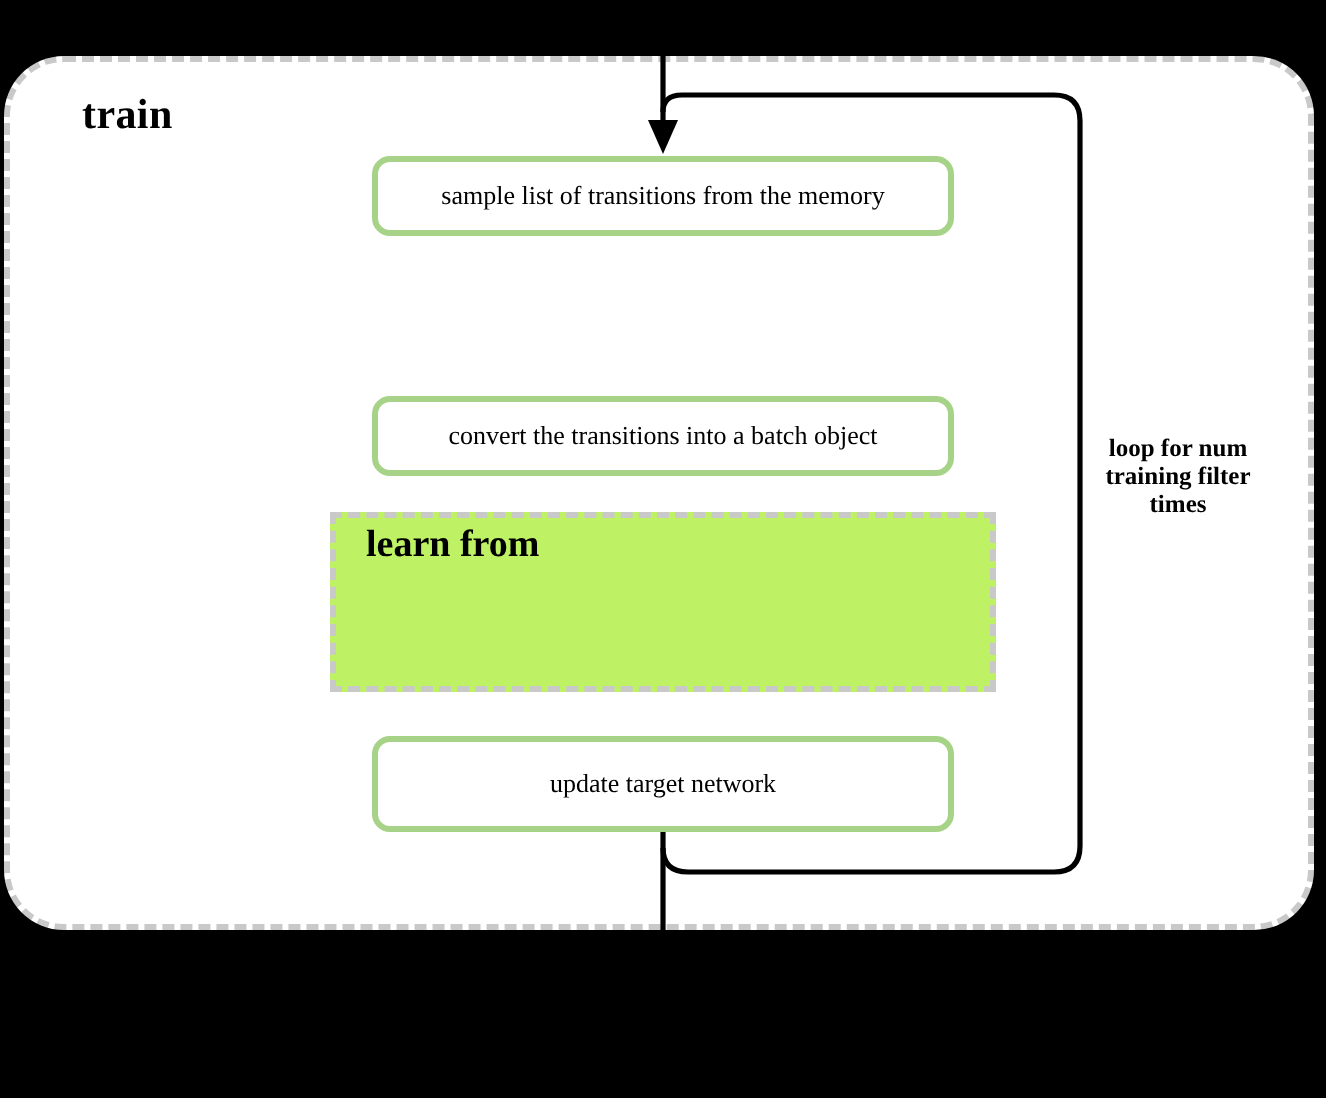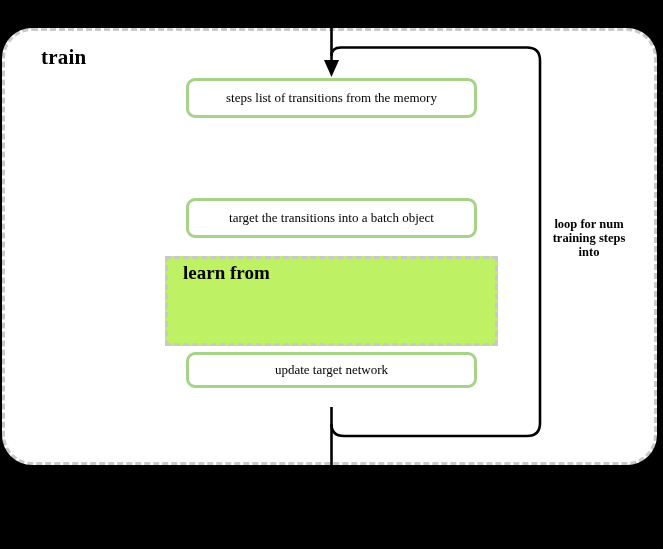--- a/index.html
+++ b/index.html
@@ -62,21 +62,21 @@
     border-radius: 9px;
     display: flex;
     align-items: center;
     justify-content: center;
     font-size: 13px;
     color: #000;
   }
   .node.n1 { top: 78px; }
   .node.n2 { top: 138px; }
   .node.n3 { top: 198px; }
-  .node.n5 { top: 352px; height: 36px; }
+  .node.n5 { top: 368px; height: 48px; }
   .subprocess {
     position: absolute;
     left: 165px;
     top: 256px;
     width: 333px;
     height: 90px;
     box-sizing: border-box;
     background: #bef264;
     border: 3px dashed var(--panel-border, #c9c9c9);
     padding: 3px 0 0 15px;
@@ -109,35 +109,35 @@
   </div>
 
   <svg class="connectors" width="663" height="549" viewBox="0 0 663 549">
     <path d="M 331.5 0 L 331.5 61"></path>
     <polygon points="324,60 339,60 331.5,77"></polygon>
     <path d="M 331.5 56 Q 331.5 47.5 341 47.5 L 527 47.5 Q 540 47.5 540 60.5 L 540 423 Q 540 436 527 436 L 344 436 Q 331.5 436 331.5 424"></path>
     <path d="M 331.5 407 L 331.5 469"></path>
   </svg>
 
   <div class="node n1">
-    <span>steps list of transitions from the memory</span>
+    <span>sample list of transitions from the memory</span>
   </div>
 
 
   <div class="node n3">
-    <span>target the transitions into a batch object</span>
+    <span>convert the transitions into a batch object</span>
   </div>
 
   <div class="subprocess">
     <span>learn from</span>
   </div>
 
   <div class="node n5">
     <span>update target network</span>
   </div>
 
   <div class="loop-label">
     <span>loop for num</span>
-    <span>training steps</span>
-    <span>into</span>
+    <span>training filter</span>
+    <span>times</span>
   </div>
 
 </div>
 
 </body></html>

